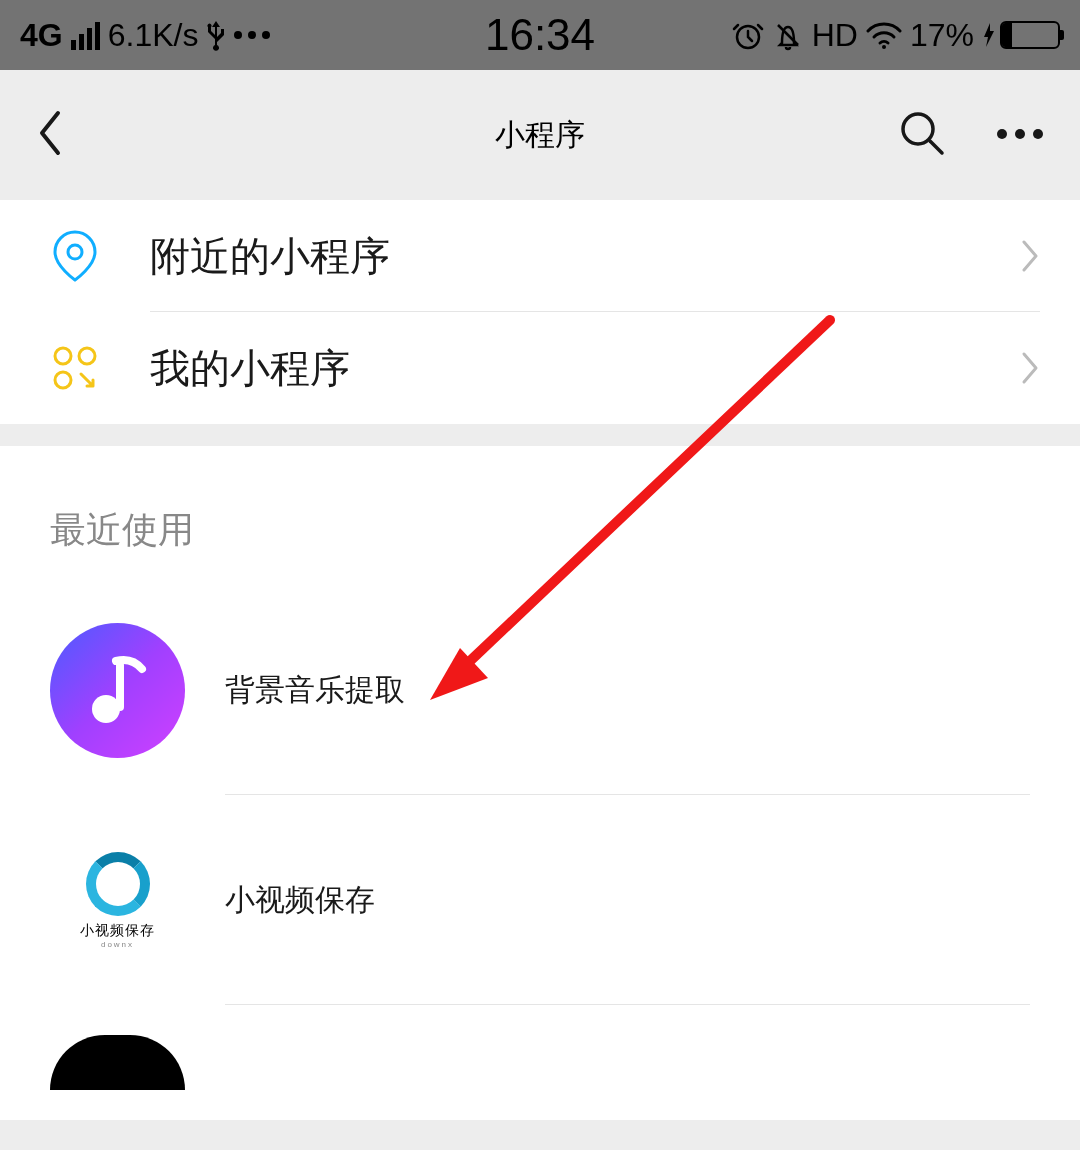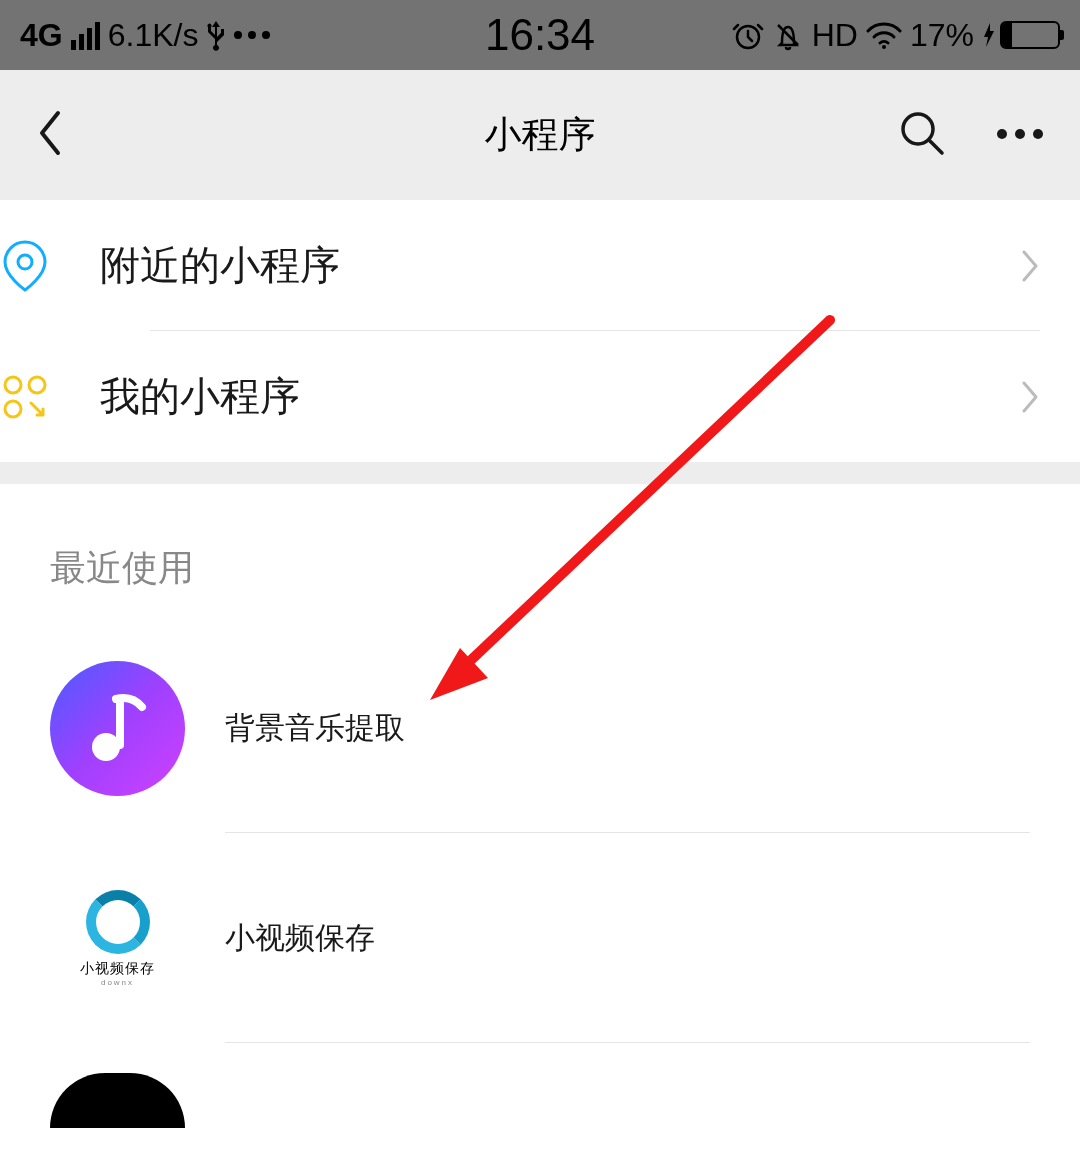--- a/index.html
+++ b/index.html
@@ -86,38 +86,39 @@
     }
     .nav-bar {
       height: 130px;
       background: #ededed;
       display: flex;
       align-items: center;
       justify-content: space-between;
       padding: 0 36px;
     }
     .nav-title {
-      font-size: 37px;
+      font-size: 30px;
       font-weight: 500;
       position: absolute;
       left: 50%;
       transform: translateX(-50%);
     }
     .nav-actions {
       display: flex;
       align-items: center;
       gap: 50px;
     }
     .section-group {
       background: #fff;
     }
     .menu-row {
       display: flex;
       align-items: center;
-      height: 131px;
+      height: 112px;
+      padding-left: 50px;
       position: relative;
       border-radius: 28px;
     }
     .menu-icon-wrap {
       width: 50px;
       display: flex;
       justify-content: center;
       margin-right: 50px;
     }
     .menu-label {

